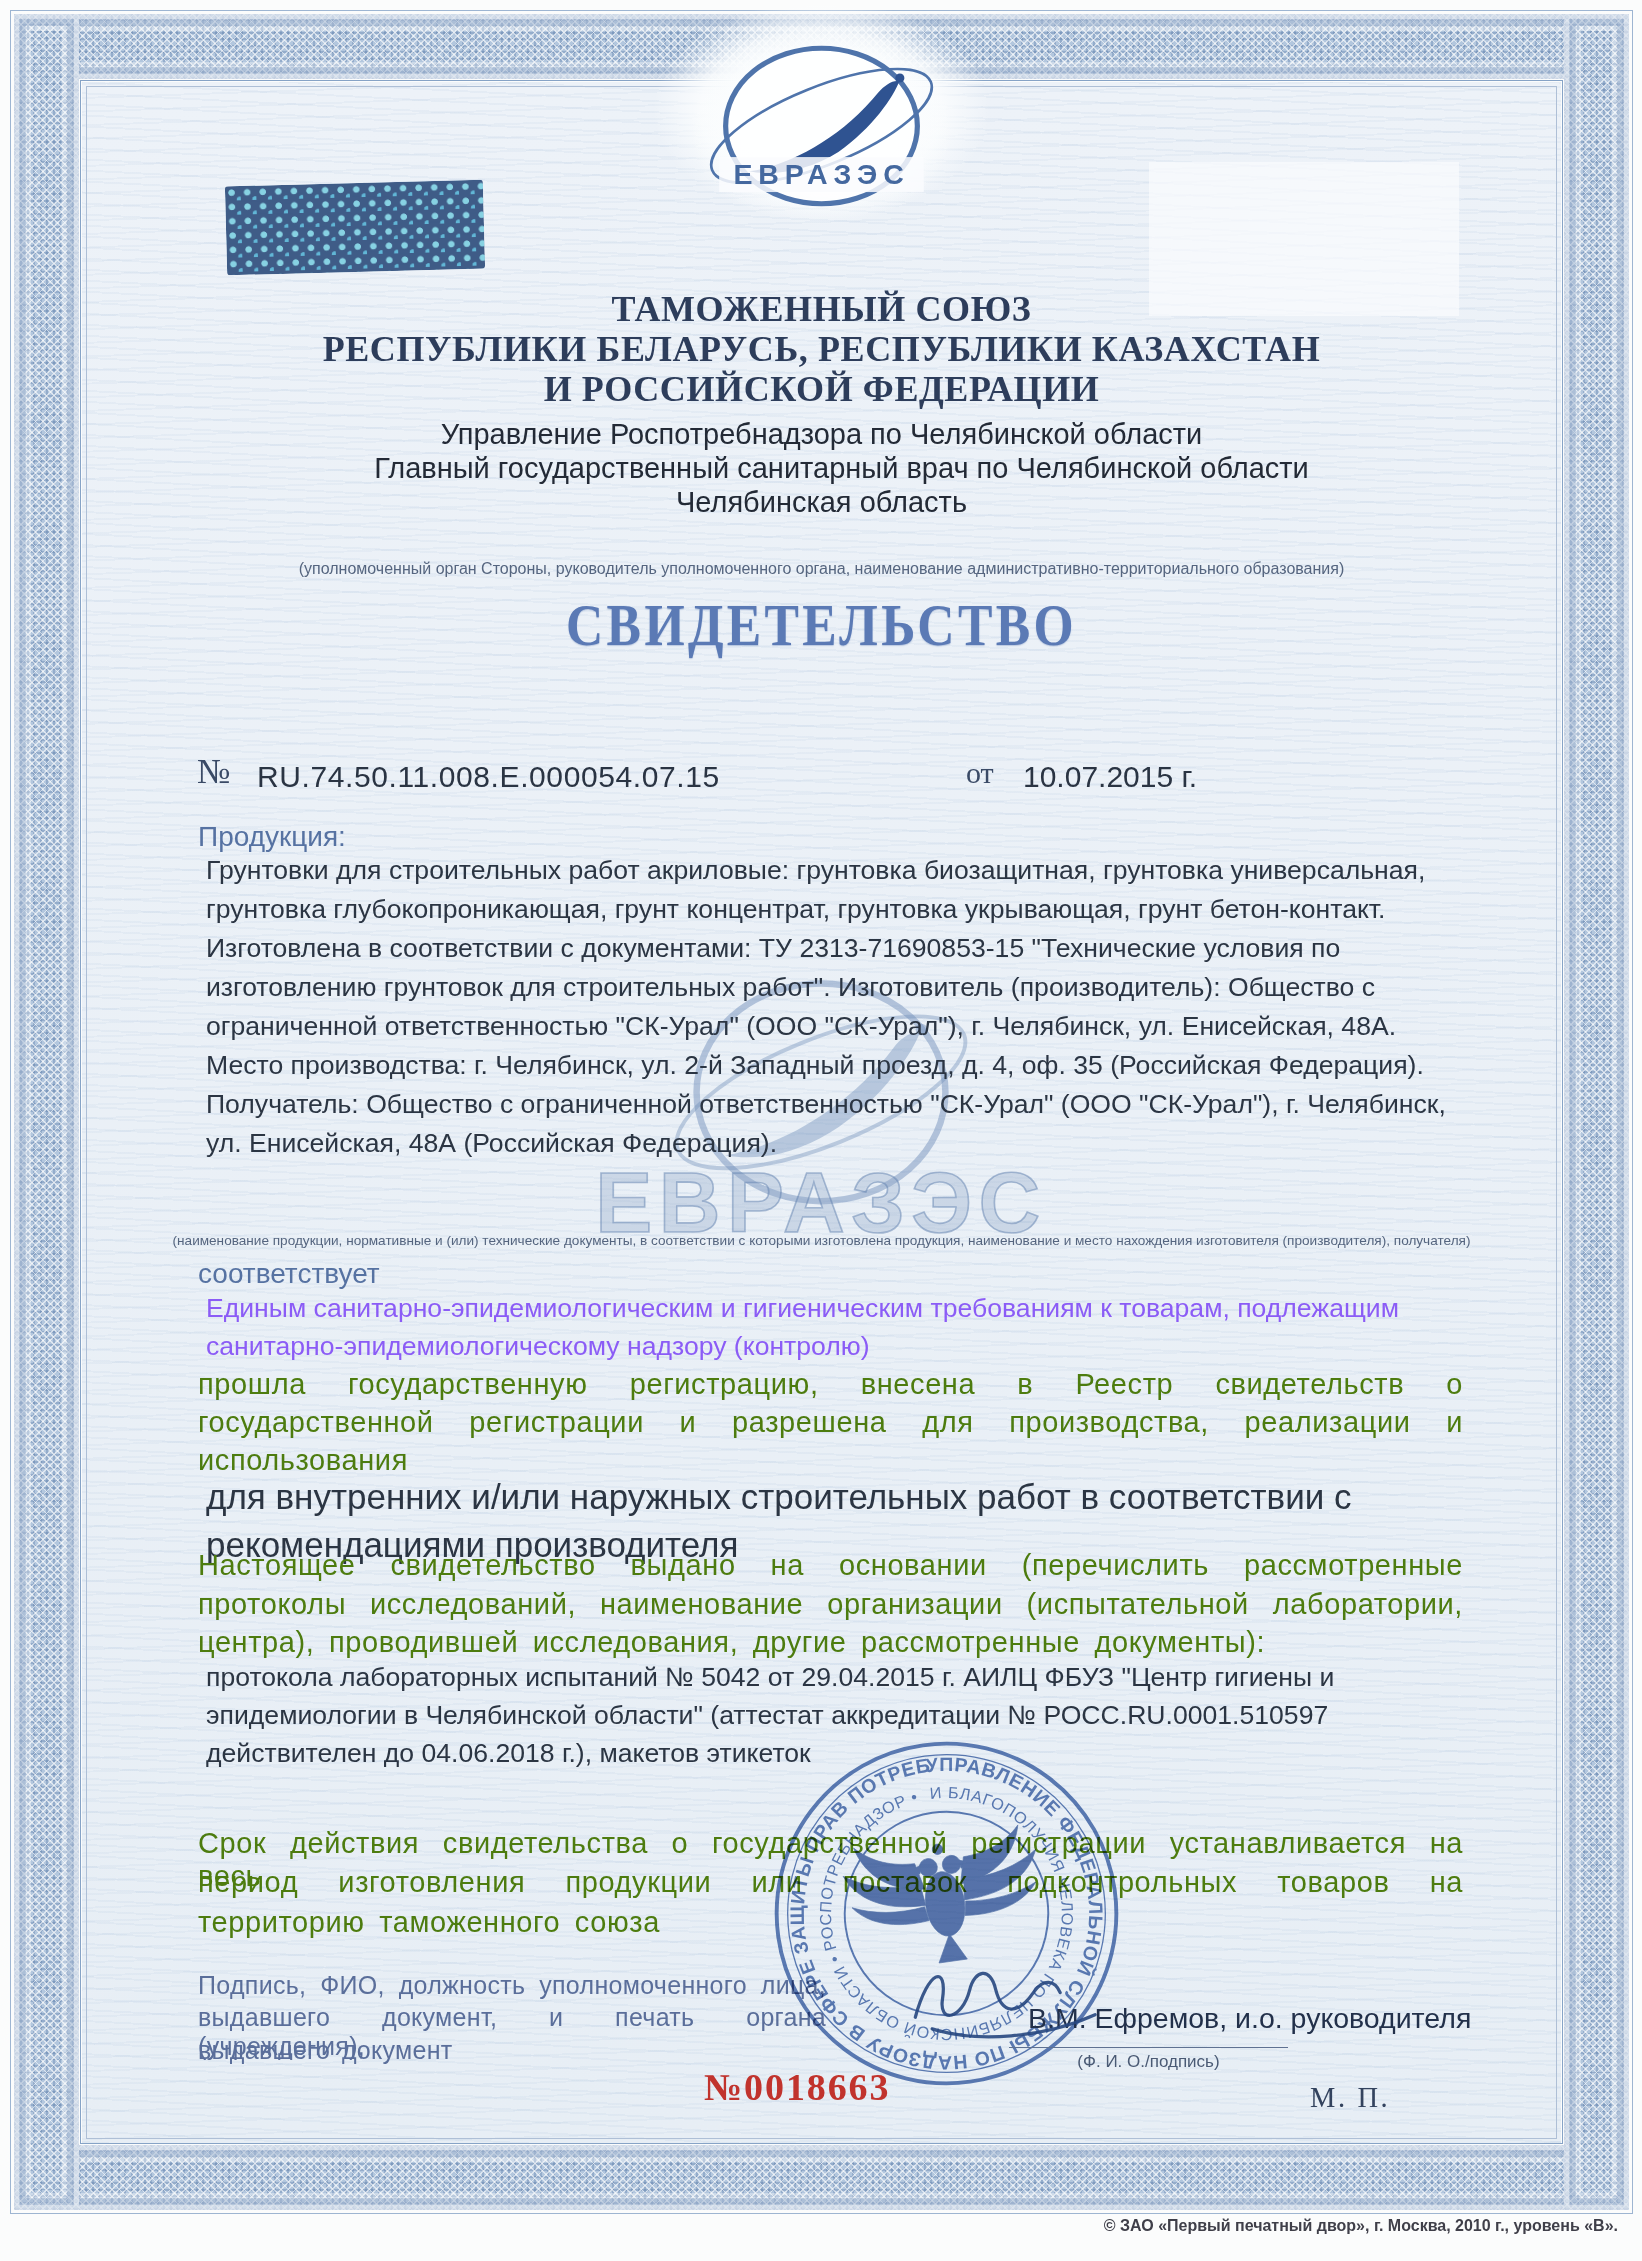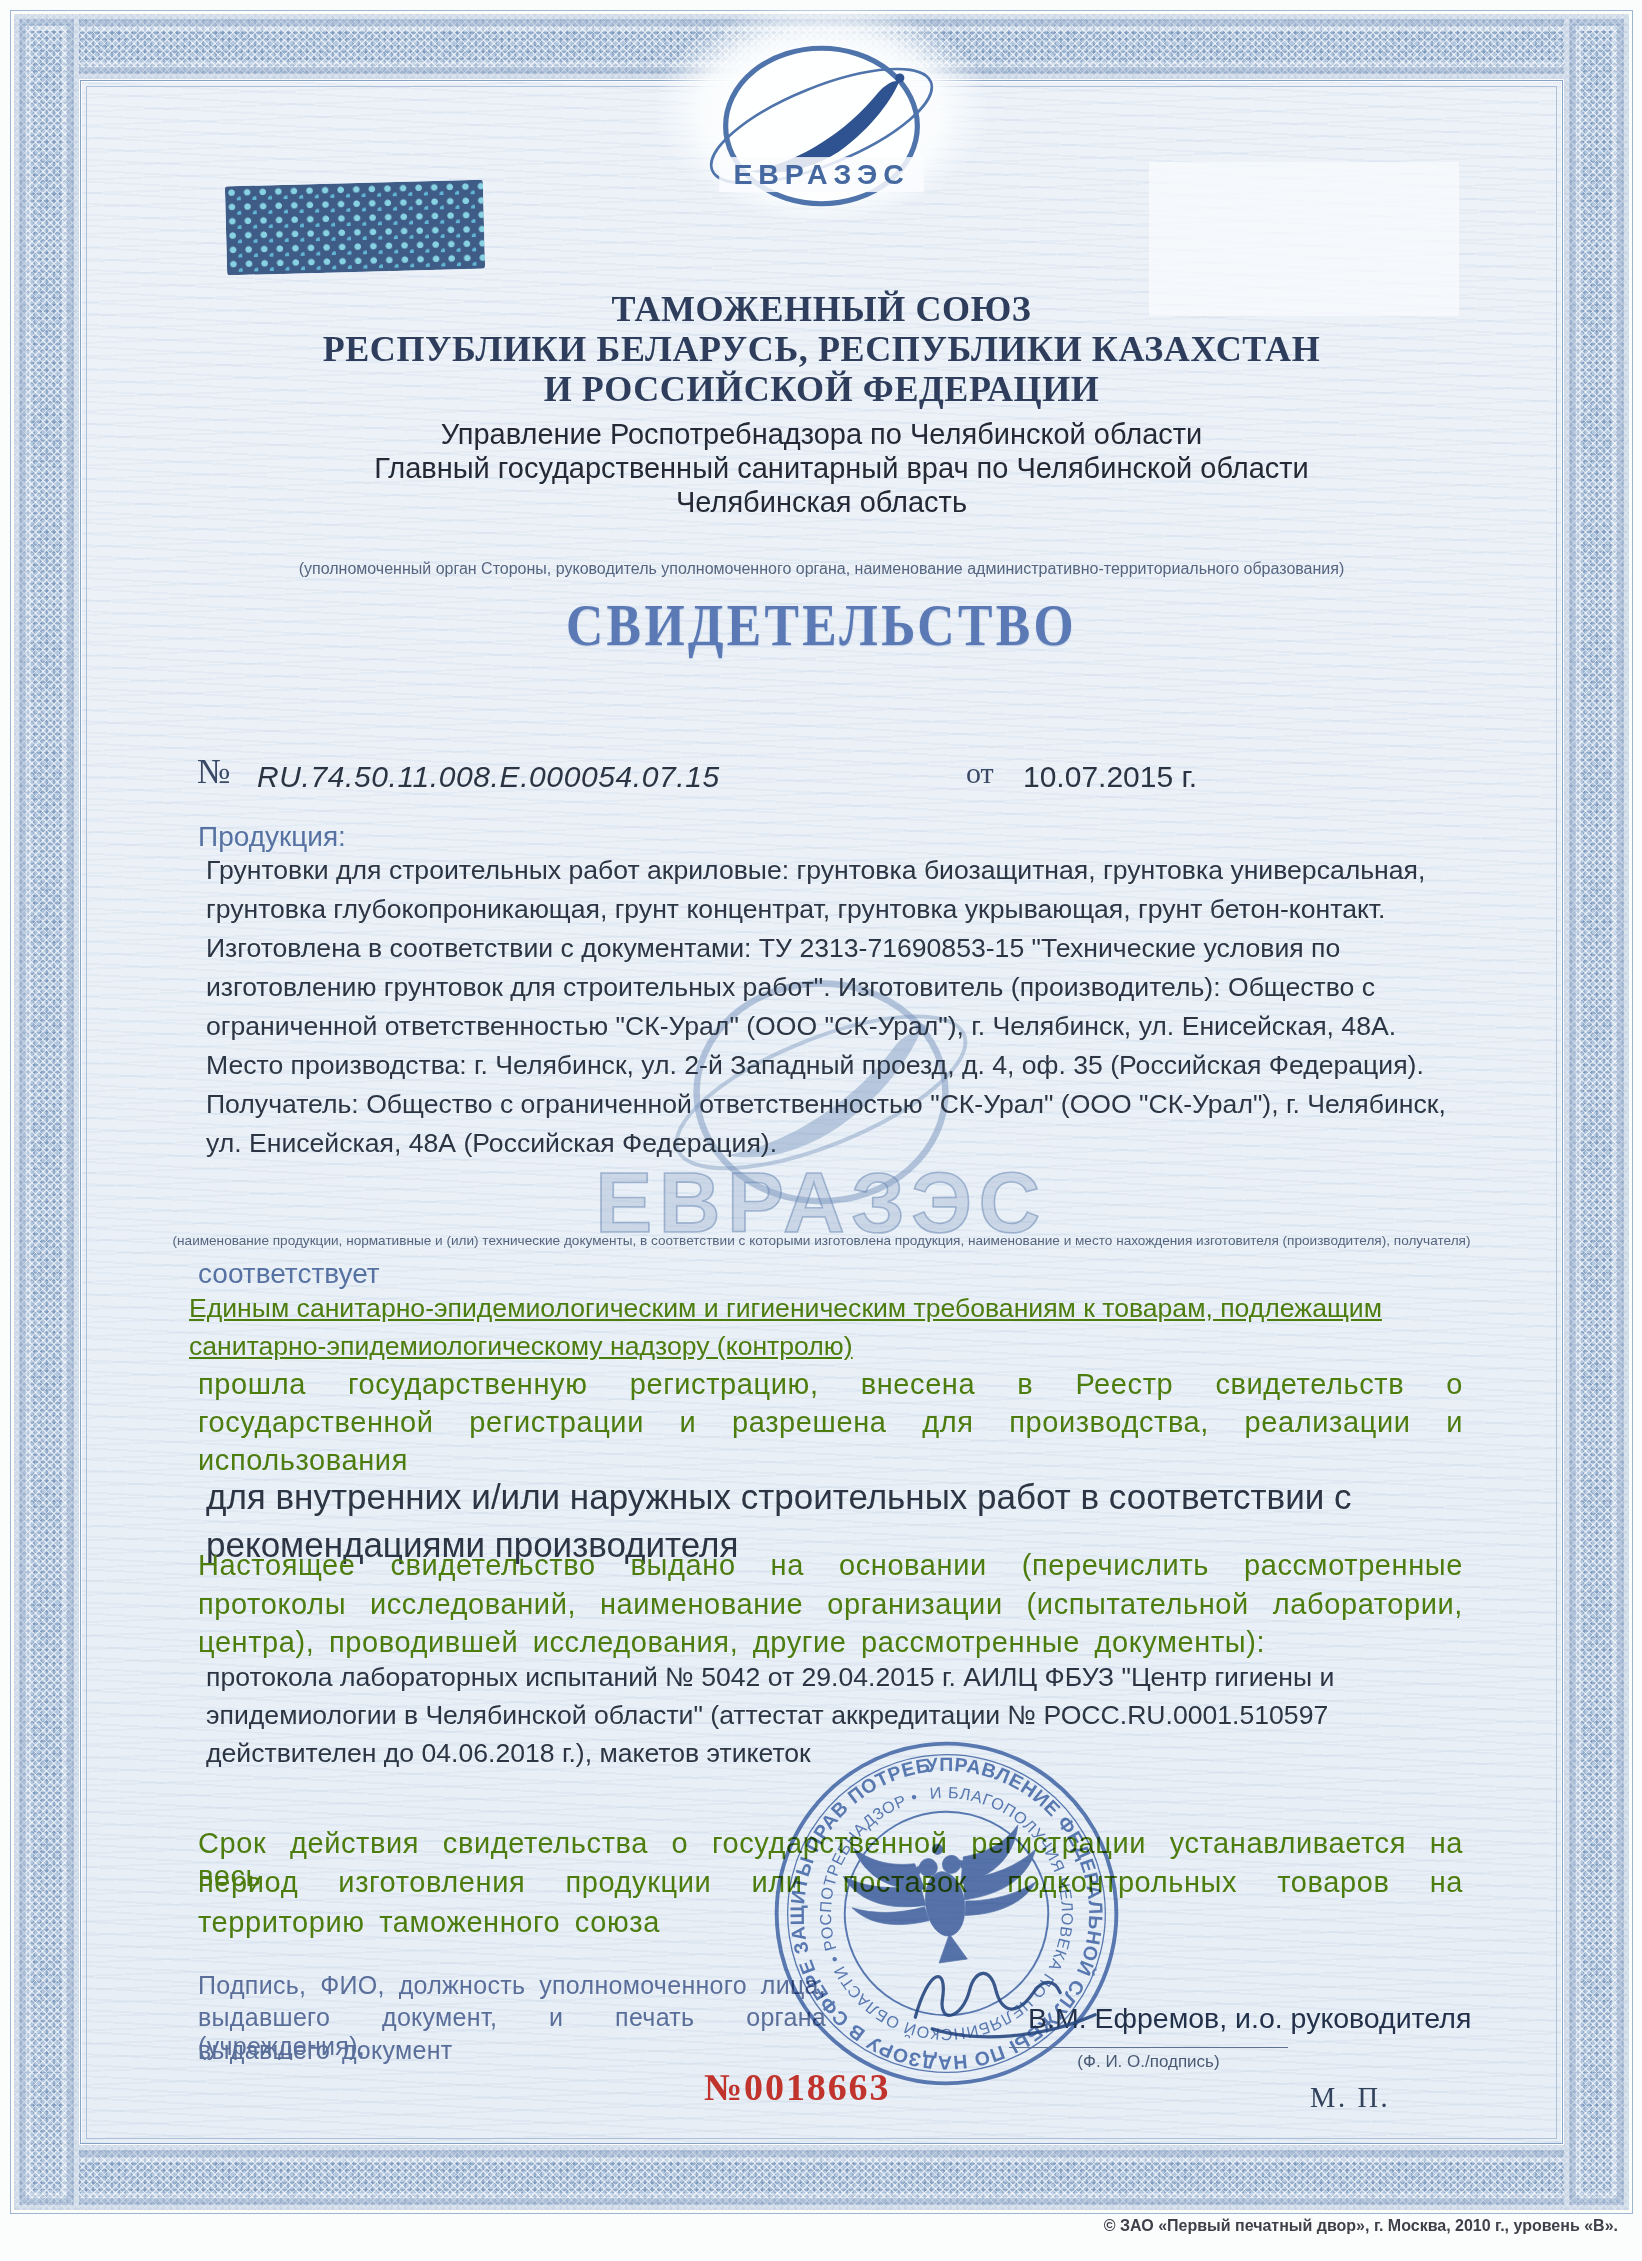--- a/index.html
+++ b/index.html
@@ -59,31 +59,31 @@
 
   
   .title-main{top:591px;font-size:60px;font-weight:bold;color:#5b7ab5;letter-spacing:3.9px;z-index:4;
     font-family:"Liberation Serif",serif;transform:scaleX(.86);transform-origin:center;
     text-shadow:0 1.3px 1.3px rgba(91,122,181,.35);}
   .title-sub{top:676px;font-size:35px;font-weight:bold;color:#42568c;letter-spacing:1.9px;z-index:4;
     font-family:"Liberation Serif",serif;}
 
   
   .no-label{left:197px;top:752px;font-size:35px;color:#3a4a66;z-index:4;}
-  .no-value{left:257px;top:760px;font-size:30px;color:#2a3443;letter-spacing:0.6px;z-index:4;font-style:italic;}
+  .no-value{left:257px;top:760px;font-size:30px;color:#2a3443;letter-spacing:0.6px;z-index:4;}
   .ot-label{left:966px;top:756px;font-size:30px;color:#3a4a66;z-index:4;}
   .ot-date{left:1023px;top:760px;font-size:30px;color:#2a3443;z-index:4;}
 
   
   .blue-label{font-size:28px;color:#5672a2;z-index:4;}
   .prod-label{left:198px;top:821px;}
   .prod-text{left:206px;top:851px;width:1263px;font-size:26.6px;line-height:39px;color:#2b3543;z-index:4;}
   .prod-cap{top:1233px;font-size:13.6px;color:#55657f;z-index:4;}
   .comp-label{left:198px;top:1258px;}
-  .comp-text{left:189px;top:1289px;width:1263px;font-size:26.6px;line-height:38px;color:#4d7c0f;z-index:4;text-decoration:underline;}
+  .comp-text{left:206px;top:1289px;width:1263px;font-size:26.6px;line-height:38px;color:#8b5cf6;z-index:4;}
 
   .blue-line{left:198px;width:1265px;font-size:29px;color:#4d7c0f;letter-spacing:0.6px;word-spacing:5.8px;
     text-align:justify;text-align-last:justify;z-index:4;}
   .blue-line.last{text-align-last:left;}
   .reg1{top:1368px;} .reg2{top:1406px;} .reg3{top:1444px;}
   .reg-filled{left:206px;top:1473px;width:1263px;font-size:35px;line-height:48px;color:#2b3543;z-index:4;}
   .bas1{top:1549px;} .bas2{top:1588px;} .bas3{top:1626px;}
   .bas-filled{left:206px;top:1658px;width:1263px;font-size:26.6px;line-height:38px;color:#2b3543;z-index:4;}
   .val1{top:1827px;} .val2{top:1866px;} .val3{top:1906px;}
 

